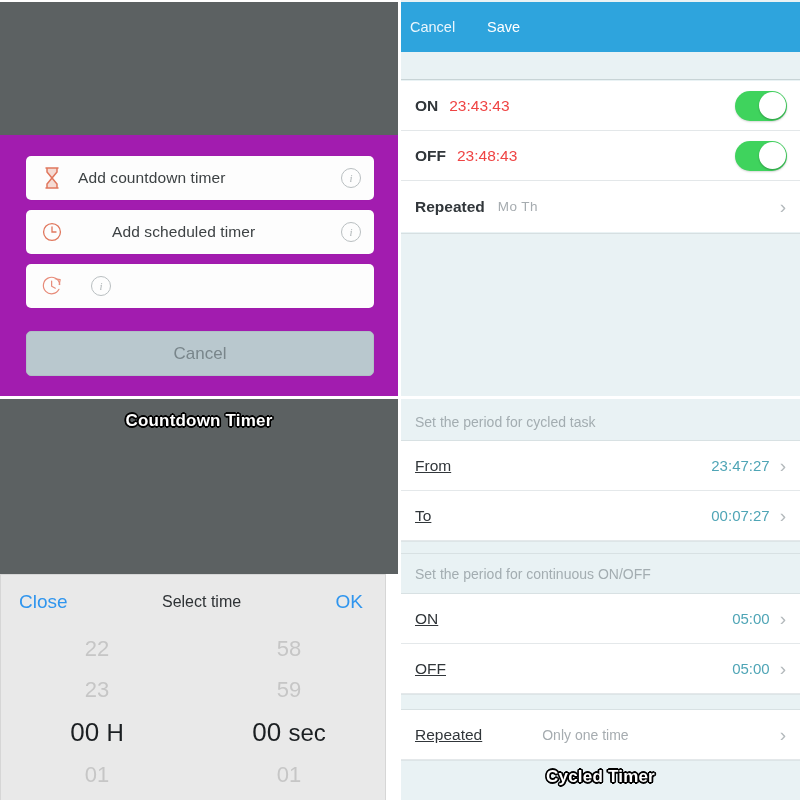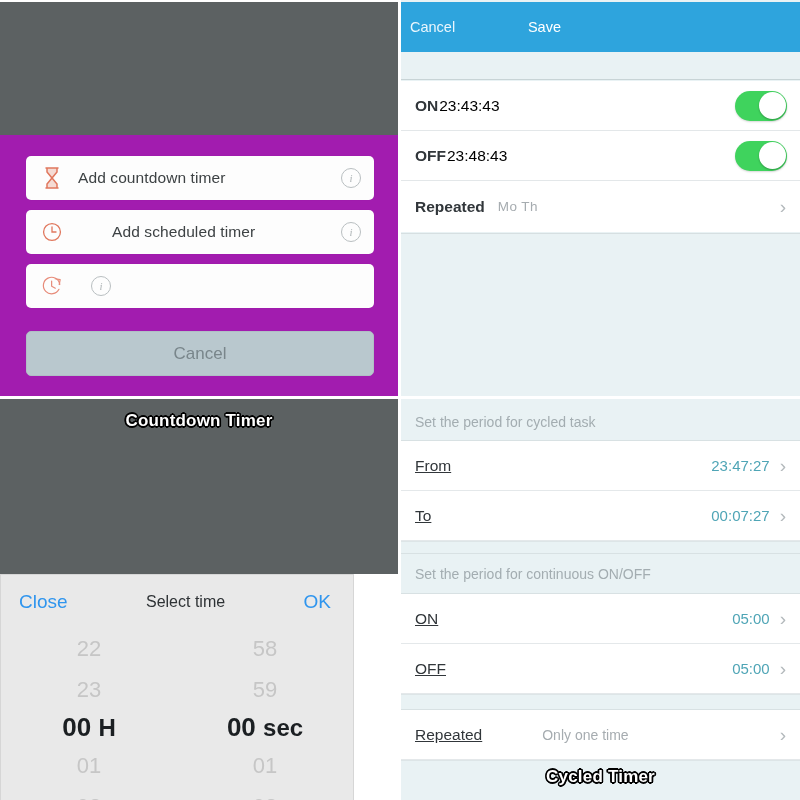--- a/index.html
+++ b/index.html
@@ -126,21 +126,20 @@
   .nav-title {
     flex: 1;
     text-align: center;
     font-size: 21px;
     color: #ffffff;
     letter-spacing: .2px;
   }
   .nav-right {
     width: 86px;
     padding-right: 12px;
-    text-align: right;
     font-size: 14.5px;
     color: #ffffff;
     box-sizing: border-box;
   }
   .tr-gap-top {
     position: absolute;
     left: 0; top: 52px;
     width: 399px; height: 28px;
     background: #e9f2f4;
     border-bottom: 1px solid #c8d4d6;
@@ -160,23 +159,23 @@
   #row-off { top: 131px; height: 50px; }
   #row-rep { top: 181px; height: 51px; border-bottom: none; }
 
   .row-key {
     padding-left: 14px;
     font-size: 15.5px;
     color: #31363a;
     font-weight: 600;
   }
   .row-time {
-    padding-left: 1px;
+    padding-left: 11px;
     font-size: 15.5px;
-    color: #000000;
+    color: #ef4444;
   }
   .row-sub {
     padding-left: 13px;
     font-size: 13.5px;
     color: #a6acb0;
     letter-spacing: .4px;
   }
   .row-spacer { flex: 1; }
   .toggle {
     width: 52px; height: 30px;
@@ -231,21 +230,21 @@
       -1.4px  1.4px 0 #000, 1.4px  1.4px 0 #000,
        0 -1.6px 0 #000, 0 1.6px 0 #000,
       -1.6px 0 0 #000, 1.6px 0 0 #000;
   }
   #cap-countdown { top: 12px; }
   #cap-cycled { top: 368px; }
 
   .picker {
     position: absolute;
     left: 0; top: 175px;
-    width: 354px; height: 226px;
+    width: 386px; height: 226px;
     background: #e9e9e9;
     border: 1px solid #d6d6d6;
     border-bottom: none;
     box-sizing: border-box;
   }
   .picker-head {
     position: relative;
     height: 53px;
     display: flex;
     align-items: center;
@@ -278,23 +277,23 @@
   }
   .wheel .w-item {
     height: 41px;
     line-height: 41px;
     font-size: 22px;
     color: #c6c6c6;
     text-align: center;
   }
   .wheel .w-sel {
     height: 44px;
-    line-height: 34px;
+    line-height: 44px;
     font-size: 26px;
-    font-weight: bold;
+    font-weight: normal;
     color: #1b1f22;
     text-align: left;
     white-space: nowrap;
   }
   .w-unit { font-size: 24px; }
 
   
   .br-bg { position:absolute; left:0; top:0; width:399px; height:401px; background:#e9f2f4; }
   .sec-head {
     position: absolute;

